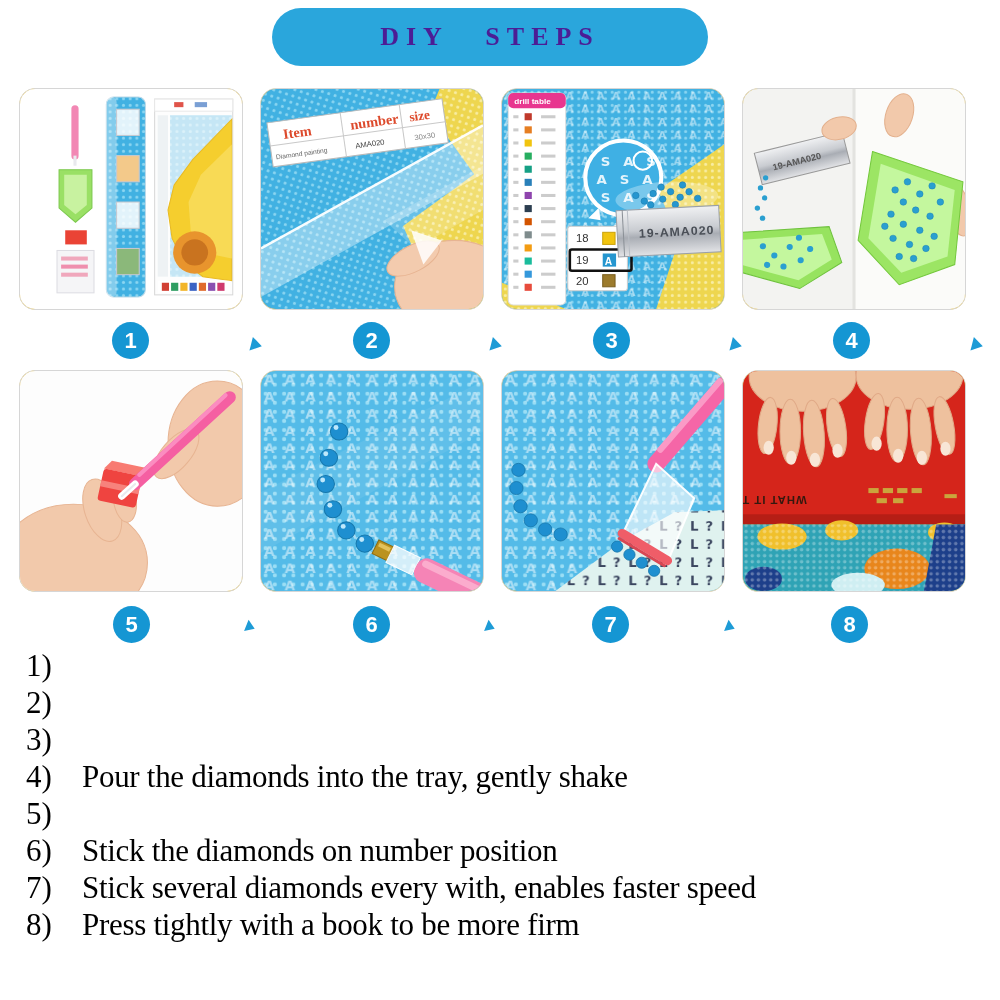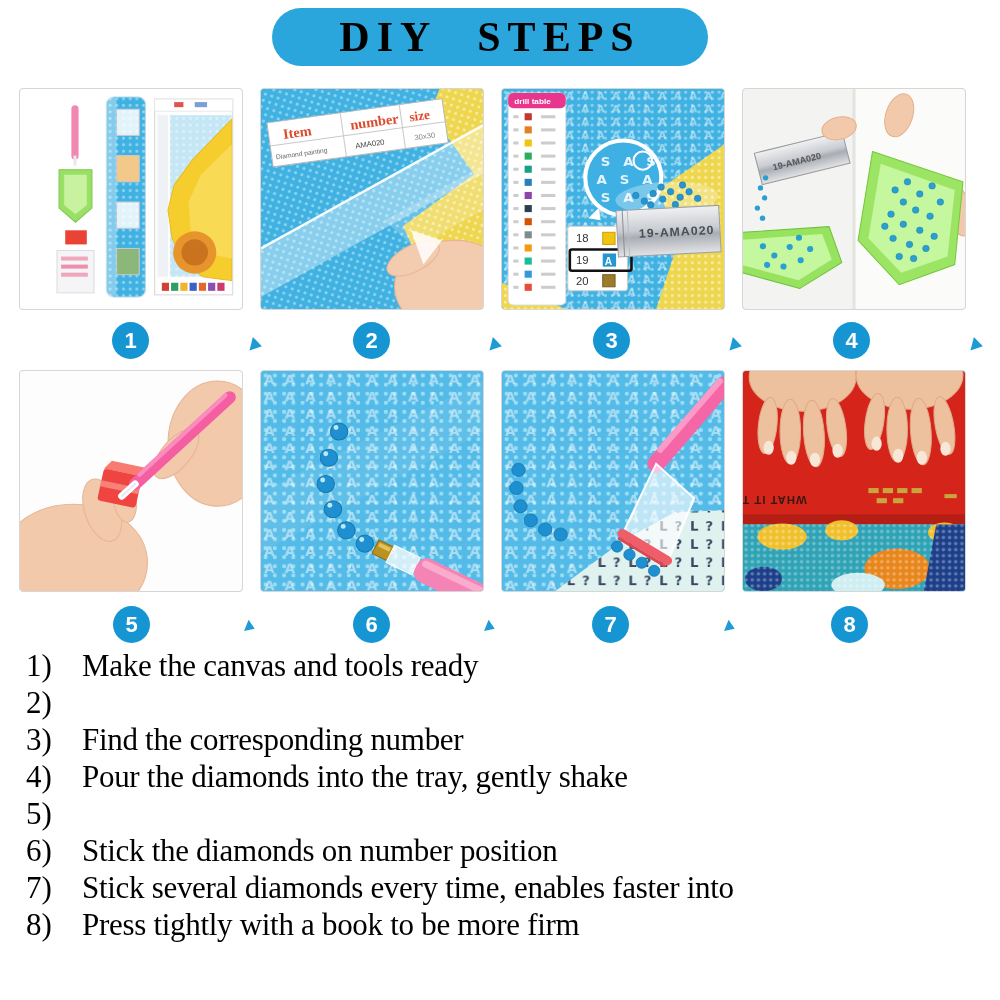--- a/index.html
+++ b/index.html
@@ -2,26 +2,26 @@
 <html><head>
 <meta charset="utf-8">
 <style>
   html,body{margin:0;padding:0;background:#fff;}
   .page{position:relative;width:1000px;height:1000px;background:#fff;overflow:hidden;
         font-family:"Liberation Sans",sans-serif;}
 
   
   .banner{position:absolute;left:272px;top:8px;width:436px;height:58px;border-radius:29px;
           background:#2aa6dc;display:flex;align-items:center;justify-content:center;}
-  .banner span{font-family:"Liberation Serif",serif;font-weight:bold;font-size:42px;color:#000000;
+  .banner span{font-family:"Liberation Serif",serif;font-weight:bold;font-size:26px;color:#4c1d95;
                letter-spacing:7px;word-spacing:24px;}
 
   
-  .photo{position:absolute;width:222px;height:220px;border:1px solid #d6d6d6;border-radius:4px;
-         overflow:hidden;background:#5eead4;}
+  .photo{position:absolute;width:222px;height:220px;border:1px solid #d6d6d6;border-radius:16px;
+         overflow:hidden;background:#eab308;}
   .photo svg{display:block;width:100%;height:100%;}
   .r1{top:88px;} .r2{top:370px;}
   .c1{left:19px;} .c2{left:260px;} .c3{left:501px;} .c4{left:742px;}
 
   
   .badge{position:absolute;width:37px;height:37px;border-radius:50%;background:#1596d3;
          color:#fff;display:flex;align-items:center;justify-content:center;
          font-size:22px;font-weight:bold;}
 
   
@@ -496,43 +496,41 @@
       <span>8</span>
     </div>
 
   <div class="arrow small" style="left:246px;top:621px"></div>
   <div class="arrow small" style="left:486px;top:621px"></div>
   <div class="arrow small" style="left:726px;top:621px"></div>
 
   <div class="list">
     <div class="item">
         <span class="num">1)</span>
-        <span class="txt">Make the canvas and tools ready</span>
       </div>
     <div class="item">
         <span class="num">2)</span>
       </div>
     <div class="item">
         <span class="num">3)</span>
-        <span class="txt">Find the corresponding number</span>
       </div>
     <div class="item">
         <span class="num">4)</span>
         <span class="txt">Pour the diamonds into the tray, gently shake</span>
       </div>
     <div class="item">
         <span class="num">5)</span>
       </div>
     <div class="item">
         <span class="num">6)</span>
         <span class="txt">Stick the diamonds on number position</span>
       </div>
     <div class="item">
         <span class="num">7)</span>
-        <span class="txt">Stick several diamonds every time, enables faster into</span>
+        <span class="txt">Stick several diamonds every with, enables faster speed</span>
       </div>
     <div class="item">
         <span class="num">8)</span>
         <span class="txt">Press tightly with a book to be more firm</span>
       </div>
   </div>
 
 </div>
 
 </body></html>

